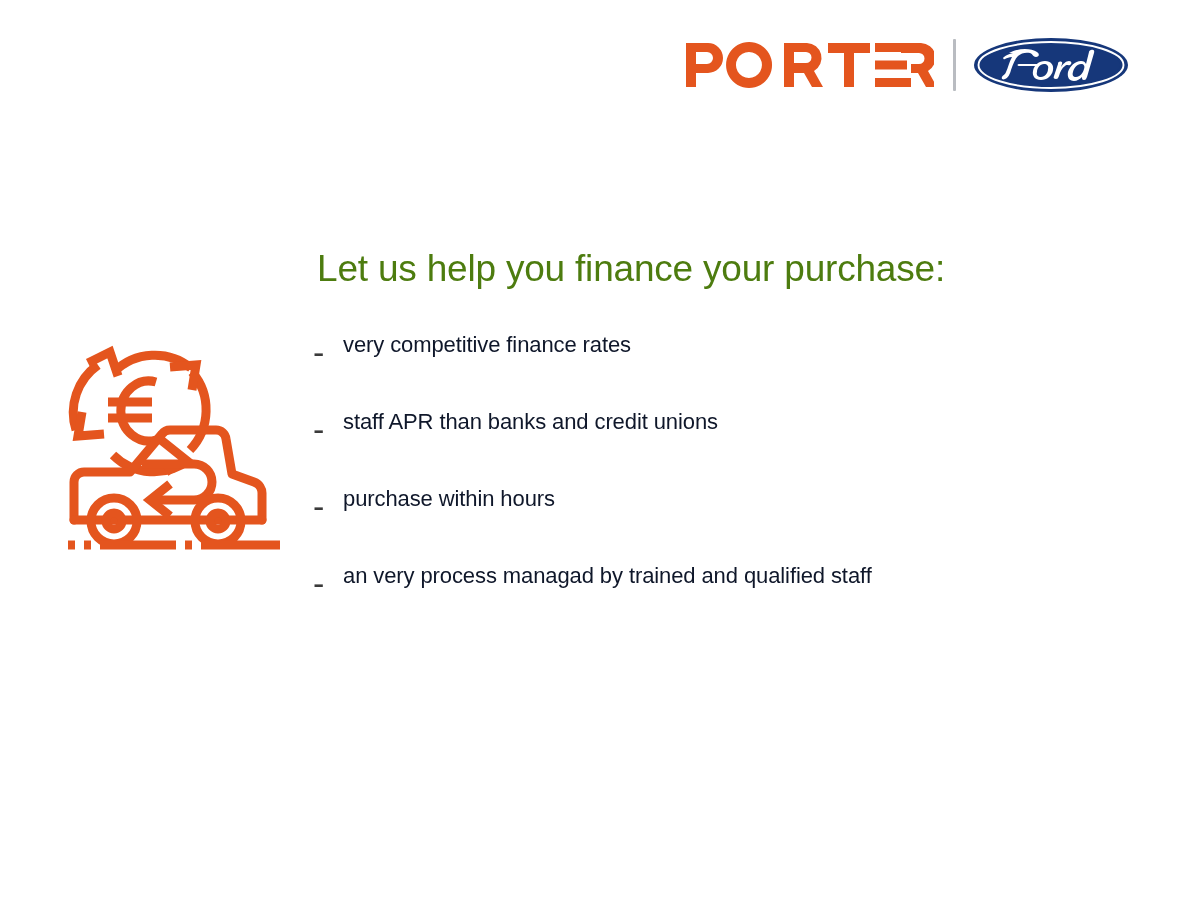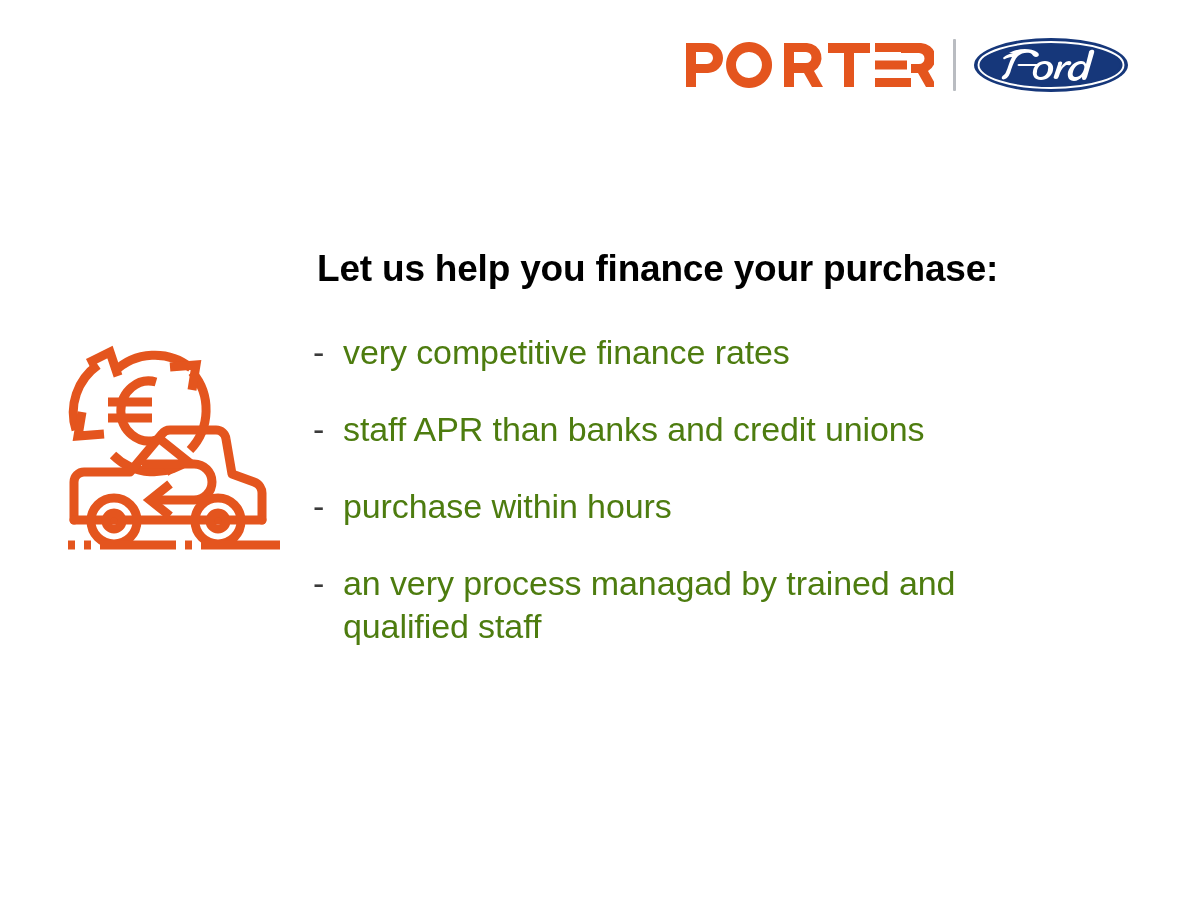--- a/index.html
+++ b/index.html
@@ -57,22 +57,22 @@
   
   .copy-block {
     position: absolute;
     left: 313px;
     top: 248px;
     width: 800px;
   }
   .lede {
     font-size: 37px;
     line-height: 1.16;
-    color: #000000;
-    font-weight: 700;
+    color: #4d7c0f;
+    font-weight: 400;
     letter-spacing: -0.2px;
     margin: 0 0 40px 4px;
     font-stretch: semi-condensed;
   }
   .bullet-list {
     list-style: none;
     margin: 0;
     padding: 0;
   }
   .bullet-item {
@@ -83,23 +83,23 @@
   .bullet-item:last-child { margin-bottom: 0; }
   .bullet-dash {
     flex: 0 0 auto;
     width: 30px;
     font-size: 34px;
     line-height: 1.24;
     color: #3a3a3a;
     font-weight: 400;
   }
   .bullet-text {
-    font-size: 34px;
+    font-size: 22px;
     line-height: 1.24;
-    color: #4d7c0f;
+    color: #0f172a;
     font-weight: 400;
     letter-spacing: -0.1px;
     max-width: 730px;
   }
 </style>
 </head>
 <body>
 
 <div class="slide">
 

